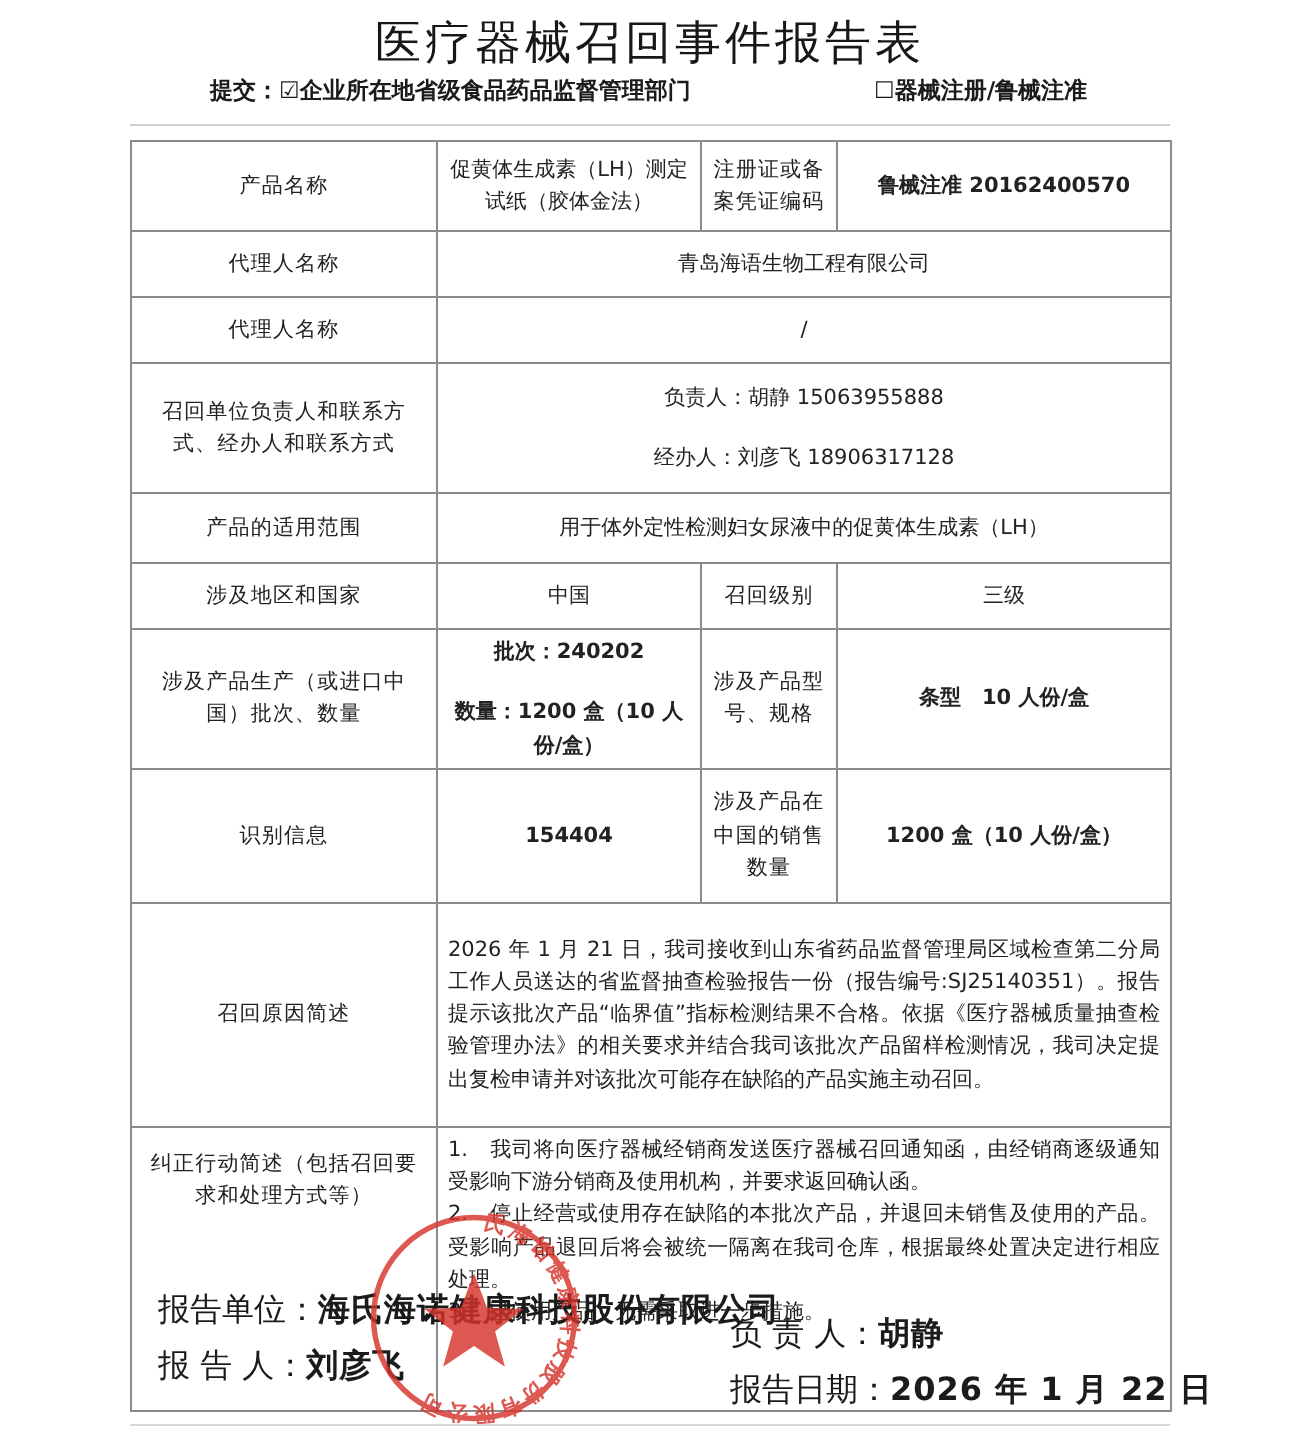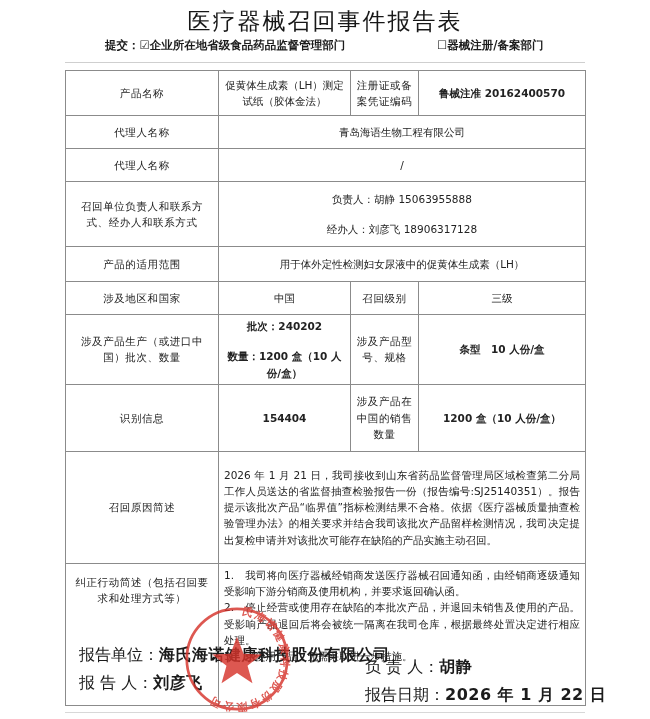--- a/index.html
+++ b/index.html
@@ -92,21 +92,21 @@
 </style>
 </head>
 <body>
 
 <div class="page">
 
   <div class="doc-title">医疗器械召回事件报告表</div>
 
   <div class="submit-row">
     <span class="submit-left"><span>提交：</span><span class="cbx">☑</span><span>企业所在地省级食品药品监督管理部门</span></span>
-    <span class="submit-right"><span class="cbx">☐</span><span>器械注册/备案部门</span></span>
+    <span class="submit-right"><span class="cbx">☐</span><span>器械注册/鲁械注准</span></span>
   </div>
 
   <div class="hr-top"></div>
 
   <table class="tbl">
     <colgroup>
       <col style="width:153px">
       <col style="width:132px">
       <col style="width:68px">
       <col style="width:167px">

